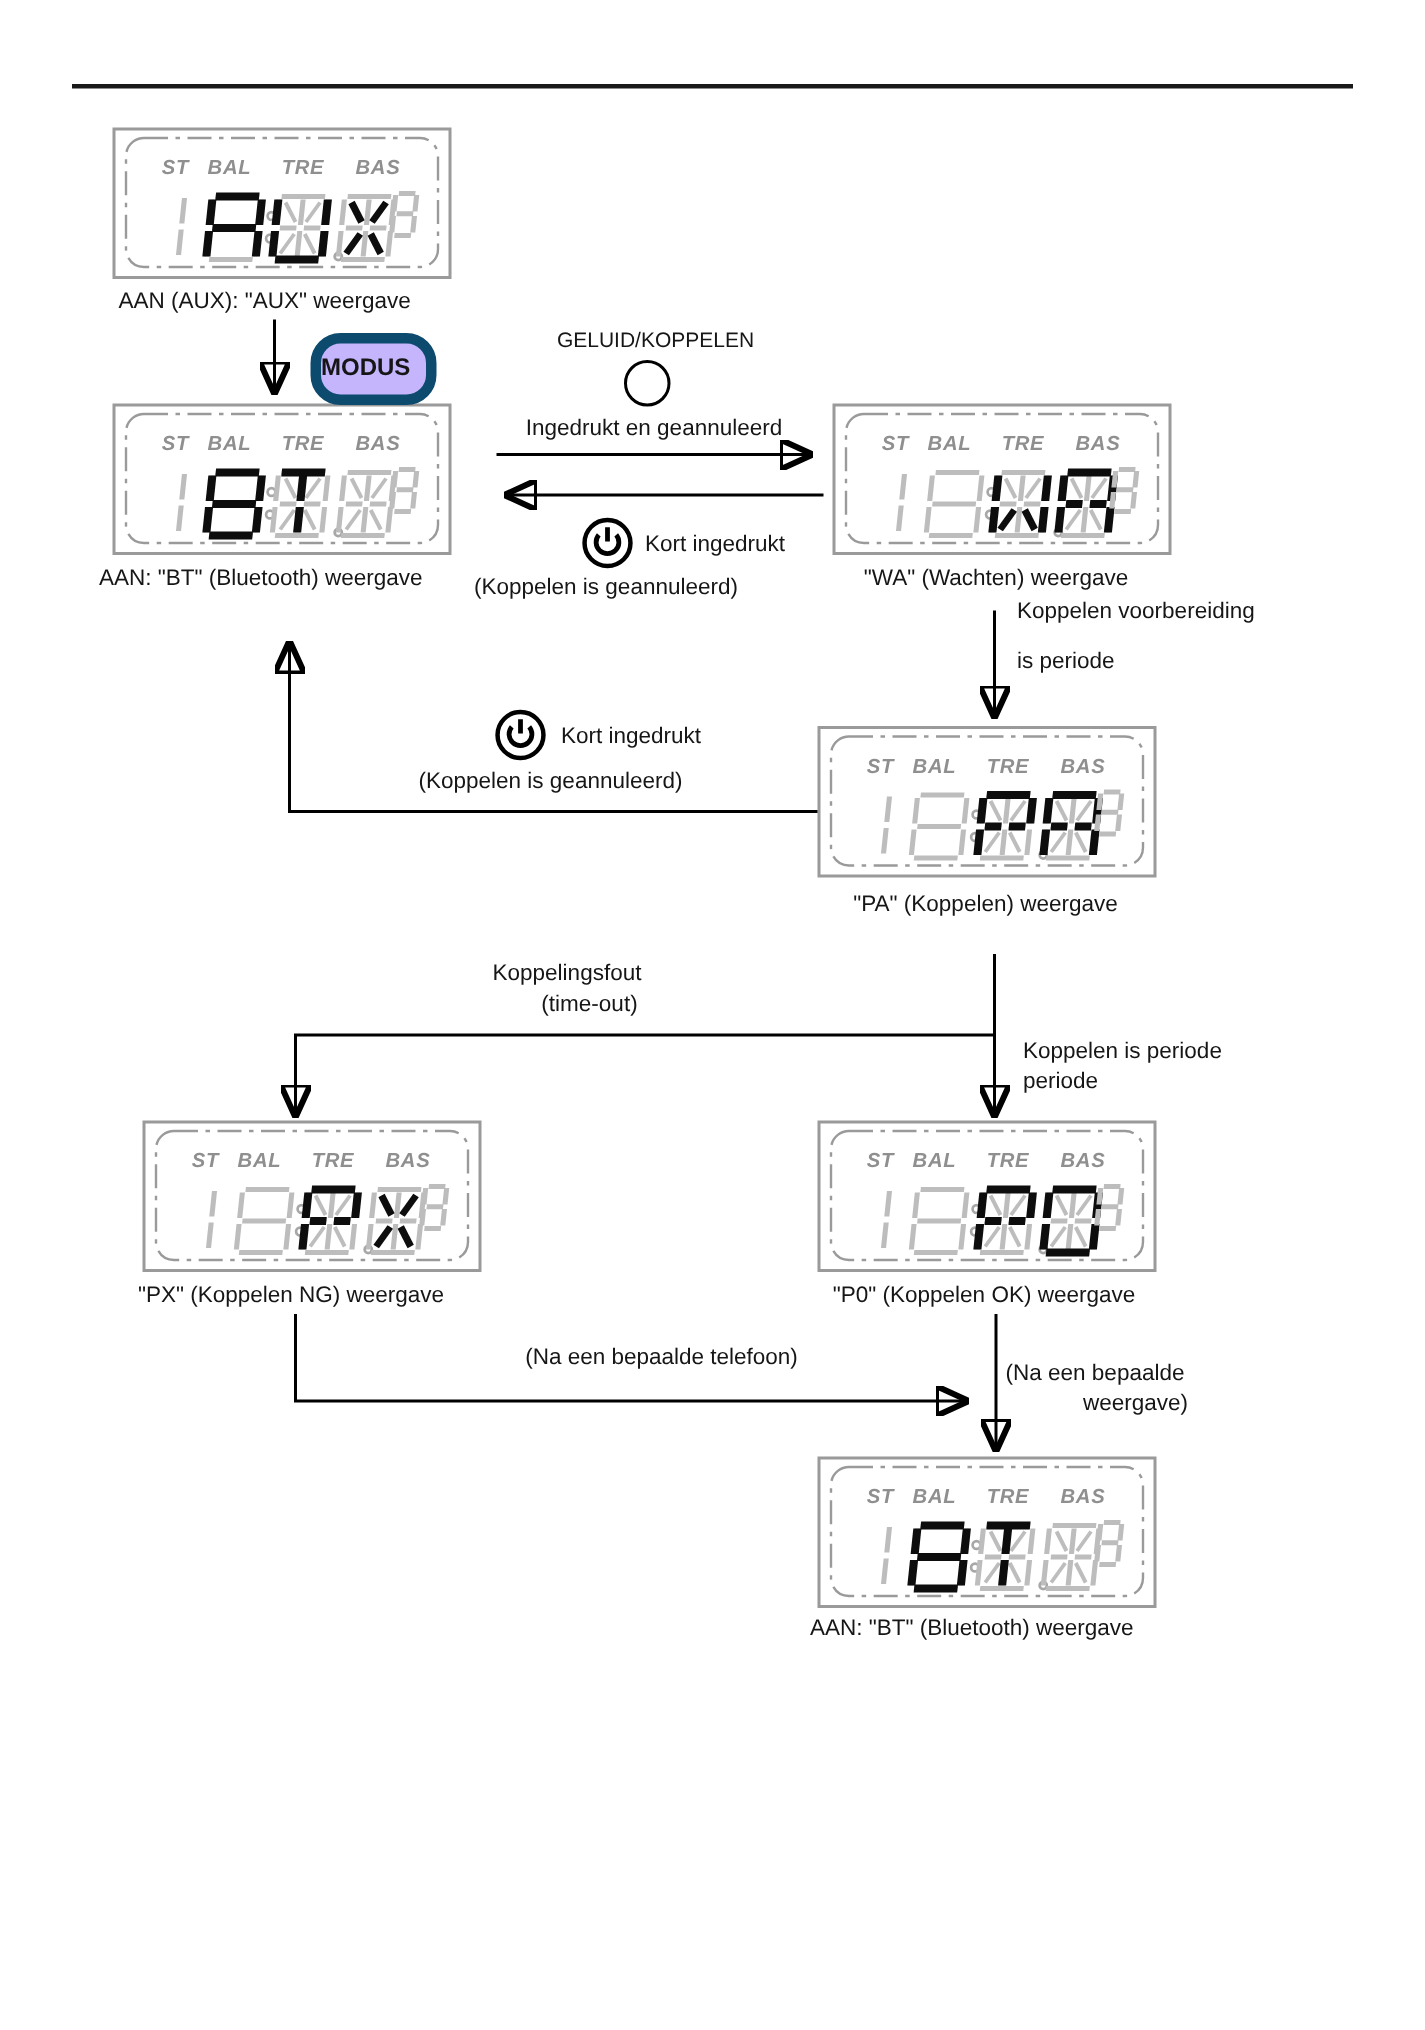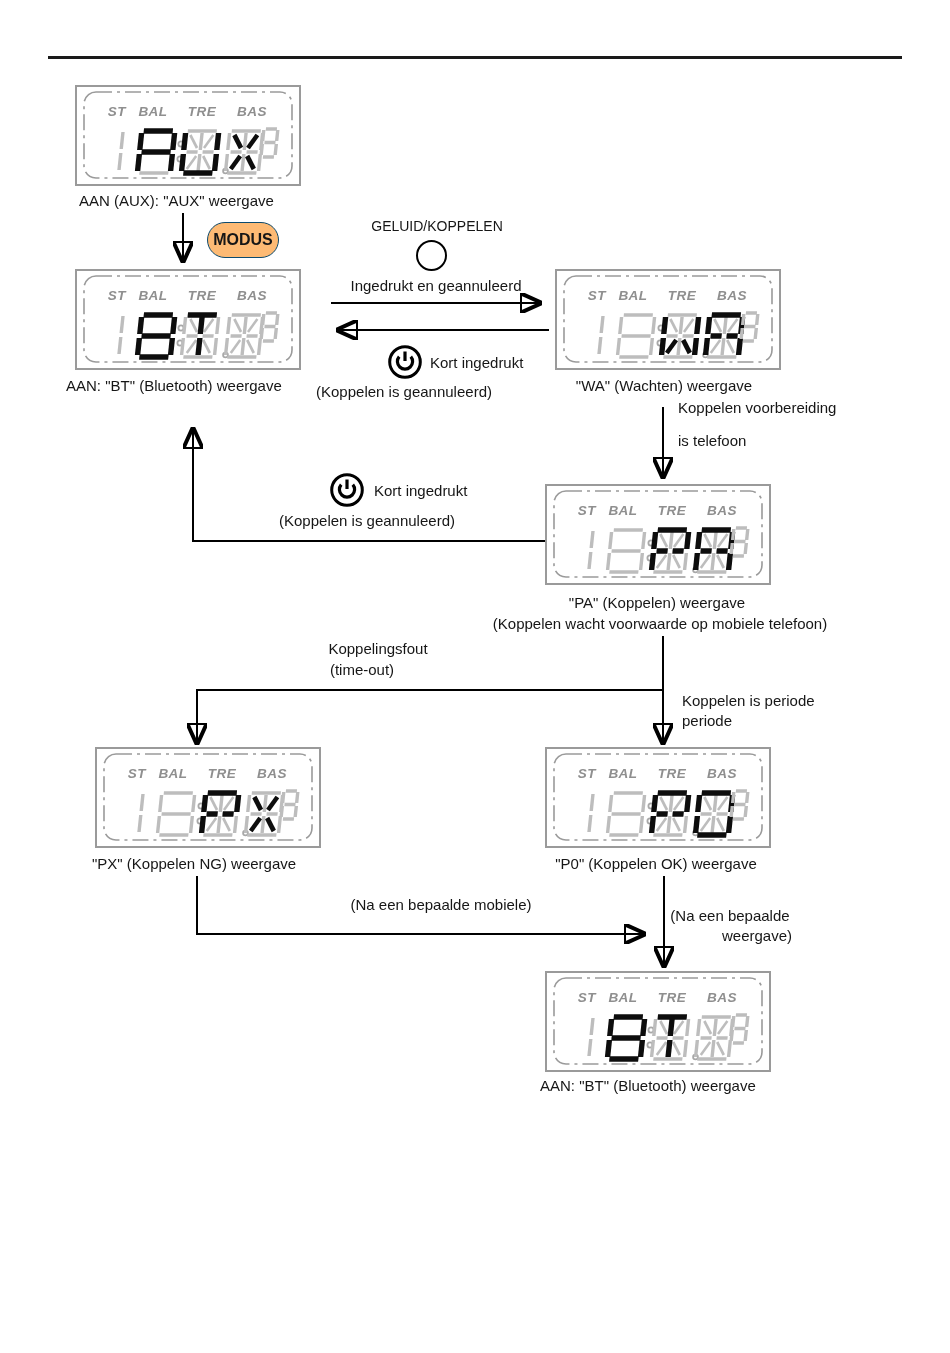--- a/index.html
+++ b/index.html
@@ -12,22 +12,22 @@
   .lcd{position:absolute;width:222px;height:97px;border:2px solid #9a9a9a;background:#ffffff;box-sizing:content-box;}
   .lcd svg{display:block;}
   .lcd line.ghost{stroke:#bdbdbd;stroke-width:3.4;stroke-linecap:butt;}
   .lcd line.ghost.diag{stroke-width:2.6;}
   .lcd line.on{stroke:#0d0d0d;stroke-width:5.4;stroke-linecap:butt;}
   .lcd line.on.diag{stroke-width:4.6;}
   .lcd .dotg{fill:none;stroke:#a8a8a8;stroke-width:1.8;}
   .lcd .dashborder{fill:none;stroke:#9a9a9a;stroke-width:1.6;stroke-dasharray:16 5 3 5;}
   .lcd .stlabel{font-family:"Liberation Sans", sans-serif;font-size:13.5px;font-style:italic;
         font-weight:bold;fill:#8f8f8f;letter-spacing:0.5px;}
-  .pill{position:absolute;border:1px solid #0c4a6e;border-radius:20px;display:flex;align-items:center;
-        justify-content:center;font-weight:bold;font-size:16px;background:#fdba74;}
+  .pill{position:absolute;border:7px solid #0c4a6e;border-radius:20px;display:flex;align-items:center;
+        justify-content:flex-start;font-weight:bold;font-size:16px;background:#c4b5fd;}
   .circlebtn{position:absolute;border:2.5px solid #000;border-radius:50%;background:#fff;}
   .small{font-size:14px;}
   .arrows{position:absolute;left:0;top:0;pointer-events:none;}
   .arrows path, .arrows line{stroke:#000;stroke-width:2;fill:none;}
 </style>
 </head>
 <body>
 
 <div id="page">
 
@@ -576,44 +576,43 @@
           <line x1="0" y1="2" x2="0" y2="13" class="ghost"></line>
           <line x1="2" y1="14.5" x2="13" y2="14.5" class="ghost"></line>
         </g>
       </svg>
     </div>
 
   <div class="cap" style="left:79px;top:192px">AAN (AUX): "AUX" weergave</div>
   <div class="cap" style="left:66px;top:377px">AAN: "BT" (Bluetooth) weergave</div>
   <div class="cap center" style="left:664px;top:377px">"WA" (Wachten) weergave</div>
   <div class="cap center" style="left:657px;top:594px">"PA" (Koppelen) weergave</div>
-  <div class="cap center" style="left:660px;top:615px">(Koppelen wacht voorwaarde op mobiele telefoon)</div>
   <div class="cap" style="left:92px;top:855px">"PX" (Koppelen NG) weergave</div>
   <div class="cap center" style="left:656px;top:855px">"P0" (Koppelen OK) weergave</div>
   <div class="cap" style="left:540px;top:1077px">AAN: "BT" (Bluetooth) weergave</div>
 
   <div class="pill" style="left:207px;top:222px;width:70px;height:34px;">
     <span>MODUS</span>
   </div>
 
   <div class="cap small center" style="left:437px;top:217px">GELUID/KOPPELEN</div>
   <div class="circlebtn" style="left:416px;top:240px;width:27px;height:27px;"></div>
 
   <div class="cap center" style="left:436px;top:277px">Ingedrukt en geannuleerd</div>
   <div class="cap" style="left:430px;top:354px">Kort ingedrukt</div>
   <div class="cap center" style="left:404px;top:383px">(Koppelen is geannuleerd)</div>
   <div class="cap" style="left:678px;top:399px">Koppelen voorbereiding</div>
-  <div class="cap" style="left:678px;top:432px">is telefoon</div>
+  <div class="cap" style="left:678px;top:432px">is periode</div>
   <div class="cap" style="left:374px;top:482px">Kort ingedrukt</div>
   <div class="cap center" style="left:367px;top:512px">(Koppelen is geannuleerd)</div>
   <div class="cap center" style="left:378px;top:640px">Koppelingsfout</div>
-  <div class="cap center" style="left:362px;top:661px">(time-out)</div>
+  <div class="cap center" style="left:393px;top:661px">(time-out)</div>
   <div class="cap" style="left:682px;top:692px">Koppelen is periode</div>
   <div class="cap" style="left:682px;top:712px">periode</div>
-  <div class="cap center" style="left:441px;top:896px">(Na een bepaalde mobiele)</div>
+  <div class="cap center" style="left:441px;top:896px">(Na een bepaalde telefoon)</div>
   <div class="cap center" style="left:730px;top:907px">(Na een bepaalde</div>
   <div class="cap center" style="left:757px;top:927px">weergave)</div>
 
   <svg class="abs" style="left:386px;top:343px" width="38" height="38" viewBox="0 0 38 38">
     <circle cx="19" cy="19" r="15.3" fill="none" stroke="#000" stroke-width="3"></circle>
     <path d="M 13.2,13.6 A 7.6,7.6 0 1 0 24.8,13.6" fill="none" stroke="#000" stroke-width="3.2"></path>
     <line x1="19" y1="8.5" x2="19" y2="18" stroke="#000" stroke-width="3.2"></line>
   </svg>
   <svg class="abs" style="left:328px;top:471px" width="38" height="38" viewBox="0 0 38 38">
     <circle cx="19" cy="19" r="15.3" fill="none" stroke="#000" stroke-width="3"></circle>

